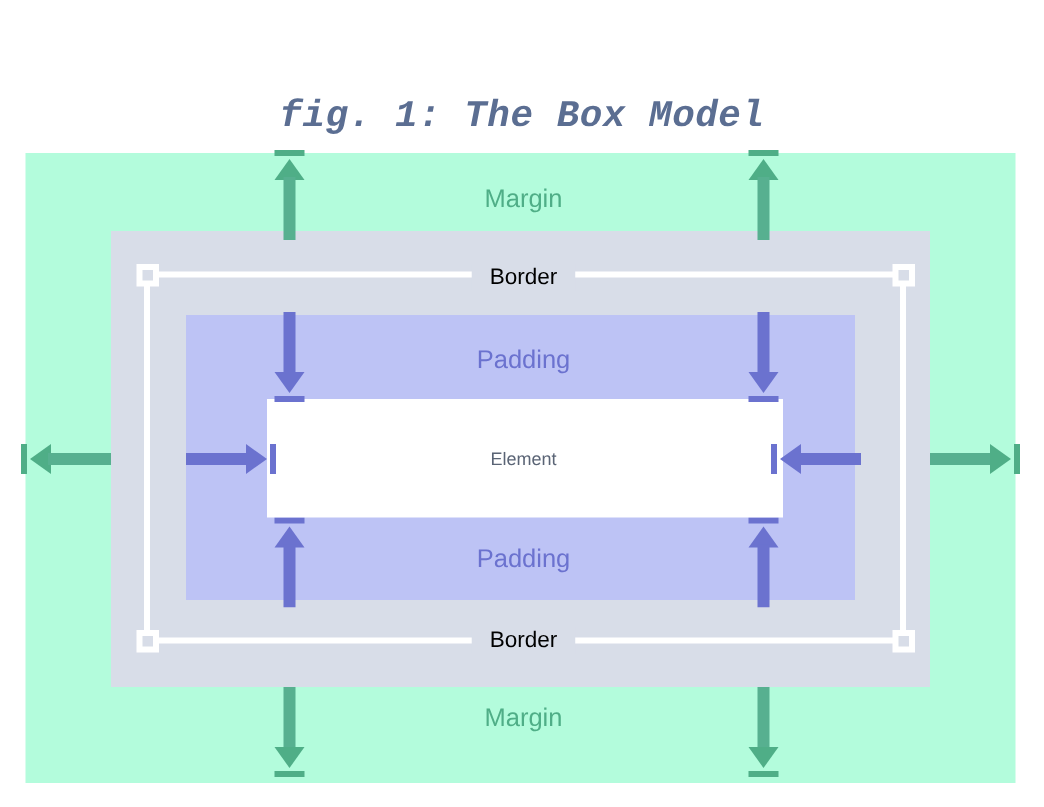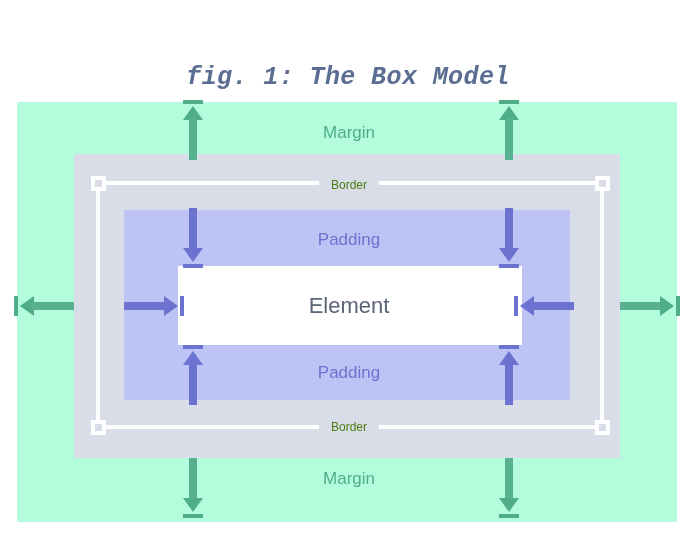--- a/index.html
+++ b/index.html
@@ -72,40 +72,40 @@
   }
   .label-margin {
     font-size: 17px;
     color: #4fae87;
     left: 349px;
   }
   .label-margin.top    { top: 133px; }
   .label-margin.bottom { top: 479px; }
 
   .label-border {
-    font-size: 12px;
-    color: #4d7c0f;
+    font-size: 15px;
+    color: #000000;
     left: 349px;
     background: #d8dde8;
     padding: 0 12px;
     z-index: 6;
   }
   .label-border.top    { top: 185px; }
   .label-border.bottom { top: 427px; }
 
   .label-padding {
     font-size: 17px;
     color: #6b72cf;
     left: 349px;
   }
   .label-padding.top    { top: 240px; }
   .label-padding.bottom { top: 373px; }
 
   .label-element {
-    font-size: 22px;
+    font-size: 12px;
     color: #5a6475;
     left: 349px;
     top: 306px;
   }
 
   
   .guide-h {
     position: absolute;
     height: 4px;
     background: #ffffff;

